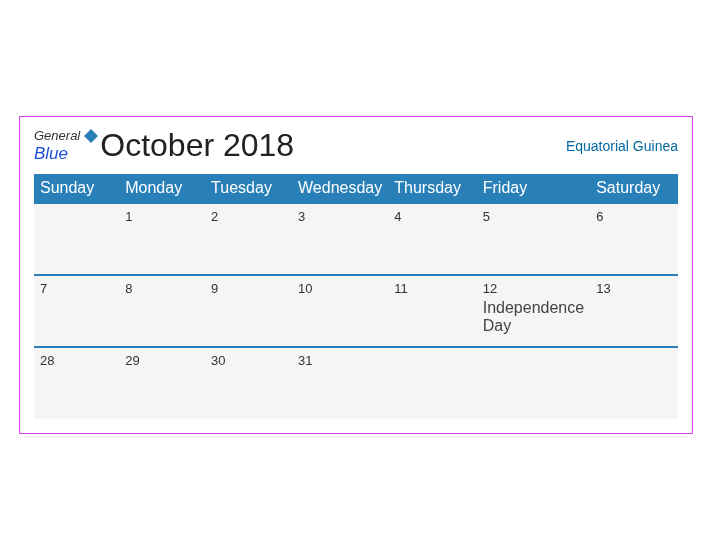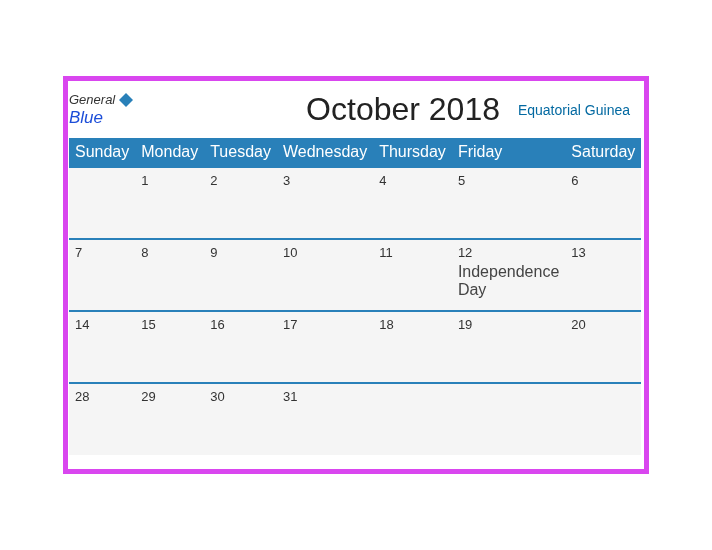--- a/index.html
+++ b/index.html
@@ -6,24 +6,24 @@
     body {
       width: 712px;
       height: 550px;
       background: #fff;
       font-family: Arial, sans-serif;
       display: flex;
       align-items: center;
       justify-content: center;
     }
     .calendar-container {
-      width: 586px;
+      width: 674px;
       background: #fff;
-      border: 5px solid #d946ef;
-      padding: 10px 14px 14px 1px;
+      border: 1px solid #d946ef;
+      padding: 10px 14px 14px 14px;
     }
     .calendar-header {
       display: flex;
       align-items: center;
       justify-content: space-between;
       margin-bottom: 10px;
     }
     .logo {
       display: flex;
       flex-direction: column;
@@ -48,21 +48,21 @@
       vertical-align: middle;
     }
     .logo-row {
       display: flex;
       align-items: center;
     }
     .month-title {
       font-size: 32px;
       font-weight: normal;
       color: #222;
-      text-align: right;
+      text-align: left;
       flex: 1;
     }
     .country-name {
       font-size: 14px;
       color: #0369a1;
       text-align: right;
       min-width: 130px;
     }
     .calendar-grid {
       width: 100%;
@@ -172,43 +172,20 @@
           <td>
             <span class="day-num">12</span>
             <span class="day-event">Independence Day</span>
           </td>
           <td>
             <span class="day-num">13</span>
           </td>
         </tr>
         <tr>
           <td>
-            <span class="day-num">14</span>
-          </td>
-          <td>
-            <span class="day-num">15</span>
-          </td>
-          <td>
-            <span class="day-num">16</span>
-          </td>
-          <td>
-            <span class="day-num">17</span>
-          </td>
-          <td>
-            <span class="day-num">18</span>
-          </td>
-          <td>
-            <span class="day-num">19</span>
-          </td>
-          <td>
-            <span class="day-num">20</span>
-          </td>
-        </tr>
-        <tr>
-          <td>
             <span class="day-num">28</span>
           </td>
           <td>
             <span class="day-num">29</span>
           </td>
           <td>
             <span class="day-num">30</span>
           </td>
           <td>
             <span class="day-num">31</span>

